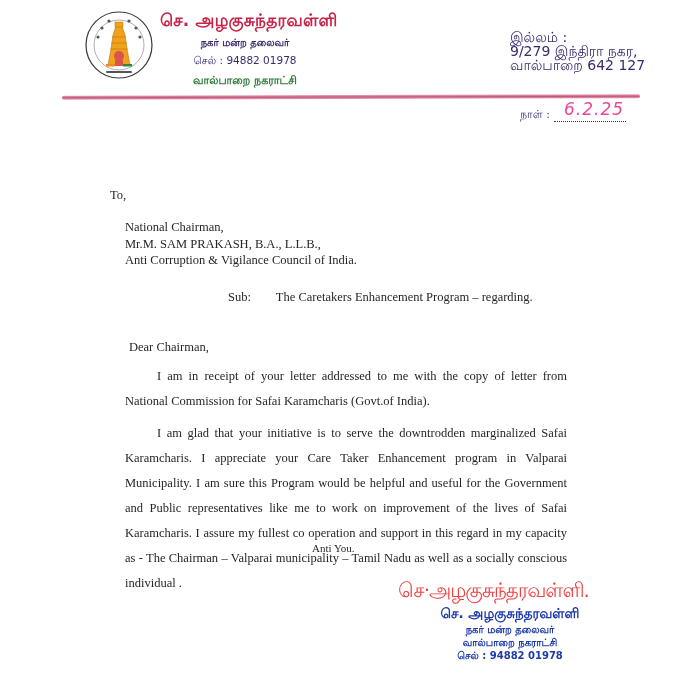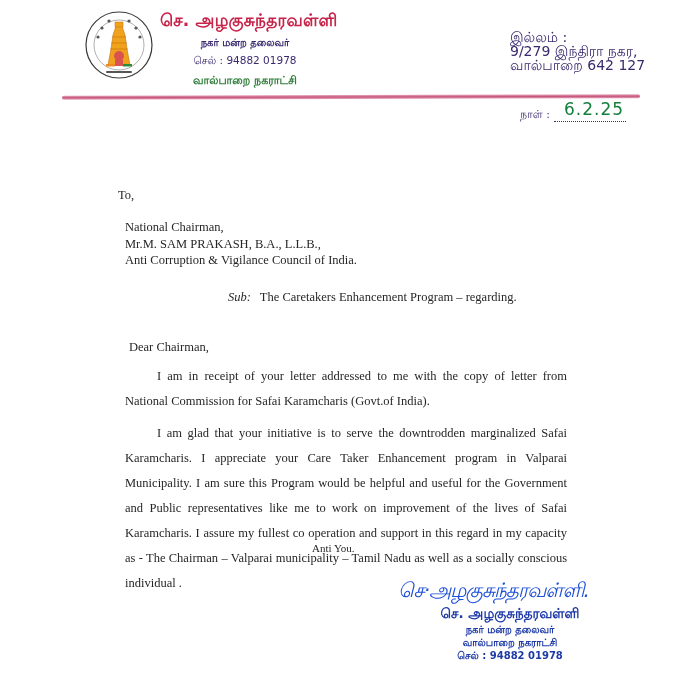--- a/index.html
+++ b/index.html
@@ -17,40 +17,40 @@
 
   .lh-right { position: absolute; left: 510px; top: 30px; width: 180px; }
   .lh-right div { font-family: "DejaVu Sans", sans-serif; font-size: 14px; color: #3a2a6e; line-height: 14px; white-space: nowrap; }
 
   .rule { position: absolute; left: 62px; top: 95px; width: 578px; height: 4px;
           background: linear-gradient(#e7a7bd, #c6557c 50%, #e7a7bd); transform: rotate(-0.15deg); border-radius: 2px; }
 
   .date-row { position: absolute; left: 520px; top: 104px; width: 170px; white-space: nowrap; }
   .date-label { font-family: "DejaVu Sans", sans-serif; font-size: 11px; color: #3a2a6e; }
   .date-dots { display: inline-block; position: relative; border-bottom: 1px dotted #3a2a6e; width: 72px; height: 14px; vertical-align: bottom; }
-  .date-hand { position: absolute; left: 10px; top: -8px; font-family: "DejaVu Sans", sans-serif; font-size: 17px; color: #15803d; letter-spacing: 1px; }
+  .date-hand { position: absolute; left: 10px; top: -8px; font-family: "DejaVu Sans", sans-serif; font-size: 17px; color: #ec4899; font-style: italic; letter-spacing: 1px; }
 
   
   .serif { font-family: "Liberation Serif", serif; color: #262626; font-size: 12.5px; }
-  .to { position: absolute; left: 118px; top: 188px; text-align: center; }
+  .to { position: absolute; left: 110px; top: 188px; text-align: center; }
   .addr { position: absolute; left: 125px; top: 219px; line-height: 16.5px; }
   .subject { position: absolute; left: 228px; top: 290px; white-space: nowrap; }
-  .subject .sub-lbl { margin-right: 6px; font-style: italic; }
+  .subject .sub-lbl { margin-right: 22px; }
   .salutation { position: absolute; left: 129px; top: 340px; }
 
   .para { position: absolute; left: 125px; width: 442px; text-align: justify; line-height: 25px; }
   .para .indent { display: inline-block; width: 32px; }
   .p1 { top: 364px; }
   .p2 { top: 389px; margin-top: 32px; }
 
   .thanks { position: absolute; left: 312px; top: 542px; font-size: 11px; }
 
   
   .sig-hand { position: absolute; left: 398px; top: 578px; font-family: "DejaVu Sans", sans-serif; font-size: 20px;
-              color: #1d4ed8; font-style: italic; letter-spacing: -1px; white-space: nowrap; }
+              color: #ef4444; letter-spacing: -1px; white-space: nowrap; }
   .stamp { position: absolute; left: 420px; top: 605px; width: 180px; text-align: center; color: #1e3aa8; font-family: "DejaVu Sans", sans-serif; }
   .stamp-name { font-size: 13.5px; font-weight: bold; white-space: nowrap; }
   .stamp-line { font-size: 10px; font-weight: bold; line-height: 13px; }
 </style>
 </head>
 <body>
 
 <div class="page">
 
   <svg class="emblem" viewBox="0 0 70 76">

